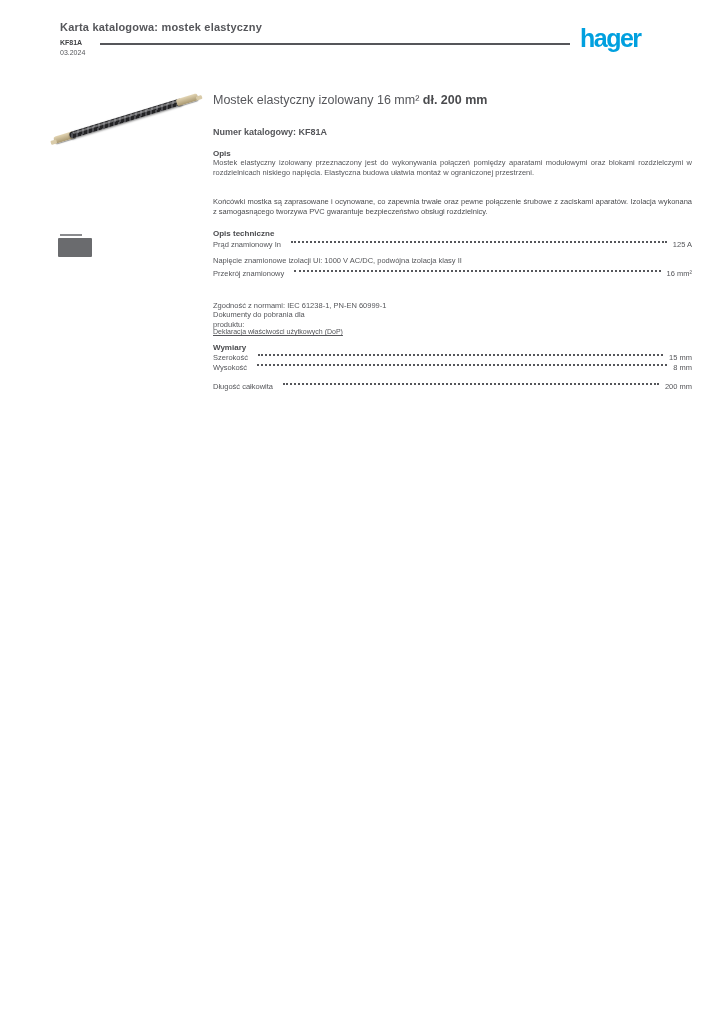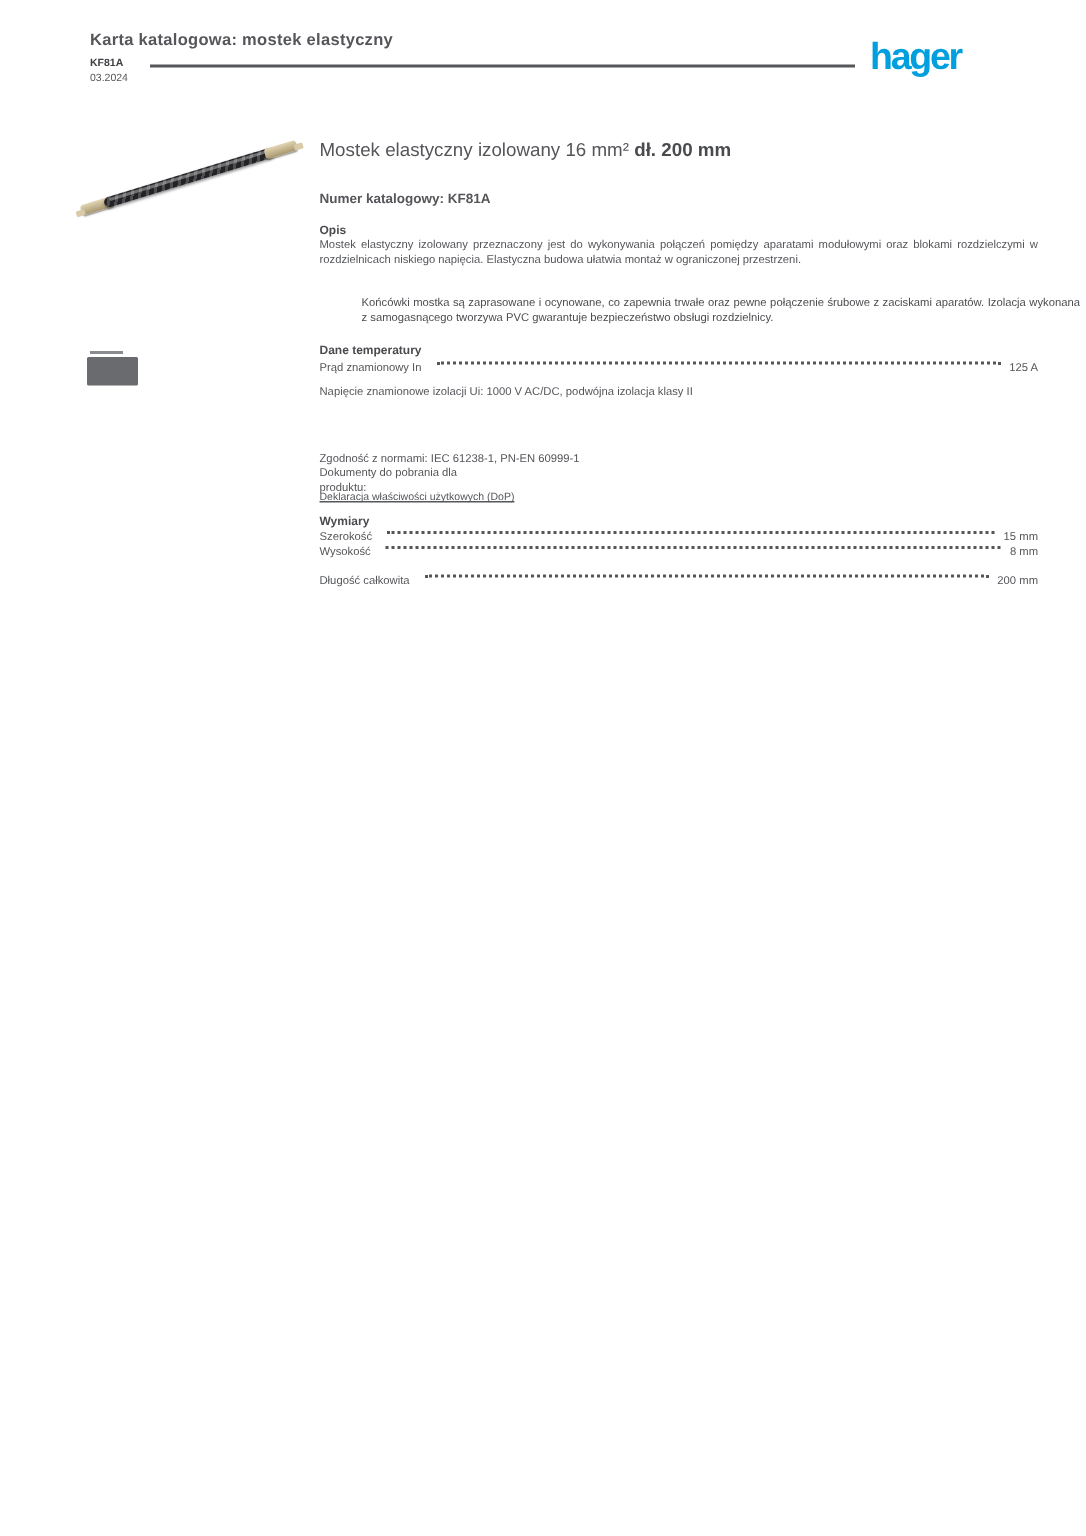--- a/index.html
+++ b/index.html
@@ -47,21 +47,21 @@
   .para{font-size:7.5px;line-height:9.5px;color:#55565a;text-align:justify;}
   .para.dark{color:#4b4c4f;}
   .note{font-size:7.5px;line-height:9.5px;color:#55565a;}
   .row{display:flex;align-items:flex-start;font-size:7.5px;line-height:9px;color:#55565a;}
   .row .lbl{white-space:nowrap;}
   .row .leader{flex:1;border-bottom:2px dotted #55565a;margin:0 6px 2px 10px;height:1px;}
   .row .val{white-space:nowrap;}
   .doclink{font-size:7px;color:#55565a;text-decoration:underline;cursor:pointer;}
 
   
-  .y149{top:149px;} .y158{top:158px;} .y197{top:197px;margin-left:28px;} .y229{top:229px;}
+  .y149{top:149px;} .y158{top:158px;} .y197{top:197px;} .y229{top:229px;}
   .y240{top:240px;} .y256{top:256px;} .y269{top:269px;} .y281{top:281px;}
   .y301{top:301px;} .y310{top:310px;width:122px;} .y328{top:328px;width:160px;}
   .y343{top:343px;} .y353{top:353px;} .y363{top:363px;} .y373{top:382px;} .y384{top:384px;}
 
   
   .ftr-rule{position:absolute;left:48px;top:986px;width:630px;height:2.5px;background:#55565a;}
   .site-box{position:absolute;left:45px;top:991px;width:126px;height:21px;background:#fdba74;
             border:1px solid #c9c9c9;border-radius:2px;display:flex;align-items:center;
             padding-left:7px;box-sizing:border-box;}
   .site-box span{font-size:9px;font-weight:bold;color:#55565a;}
@@ -103,30 +103,35 @@
   </div>
   <div class="subtitle">Numer katalogowy: KF81A</div>
 
   <div class="stamp-cap"></div>
   <div class="stamp"></div>
 
   <div class="col sec-h y149">Opis</div>
   <div class="col para y158">Mostek elastyczny izolowany przeznaczony jest do wykonywania połączeń pomiędzy aparatami modułowymi oraz blokami rozdzielczymi w rozdzielnicach niskiego napięcia. Elastyczna budowa ułatwia montaż w ograniczonej przestrzeni.</div>
   <div class="col para dark y197">Końcówki mostka są zaprasowane i ocynowane, co zapewnia trwałe oraz pewne połączenie śrubowe z zaciskami aparatów. Izolacja wykonana z samogasnącego tworzywa PVC gwarantuje bezpieczeństwo obsługi rozdzielnicy.</div>
 
-  <div class="col sec-h y229">Dane temperatury</div>
+  <div class="col sec-h y229">Opis techniczne</div>
 
   <div class="col row y240">
     <span class="lbl">Prąd znamionowy In</span>
     <span class="leader"></span>
     <span class="val">125 A</span>
   </div>
 
   <div class="col note y256">Napięcie znamionowe izolacji Ui: 1000 V AC/DC, podwójna izolacja klasy II</div>
 
+  <div class="col row y269">
+    <span class="lbl">Przekrój znamionowy</span>
+    <span class="leader"></span>
+    <span class="val">16 mm²</span>
+  </div>
 
   <div class="col note y301">Zgodność z normami: IEC 61238-1, PN-EN 60999-1</div>
   <div class="col note y310">Dokumenty do pobrania dla produktu:</div>
   <a class="col doclink y328">Deklaracja właściwości użytkowych (DoP)</a>
 
   <div class="col sec-h y343">Wymiary</div>
 
   <div class="col row y353">
     <span class="lbl">Szerokość</span>
     <span class="leader"></span>

